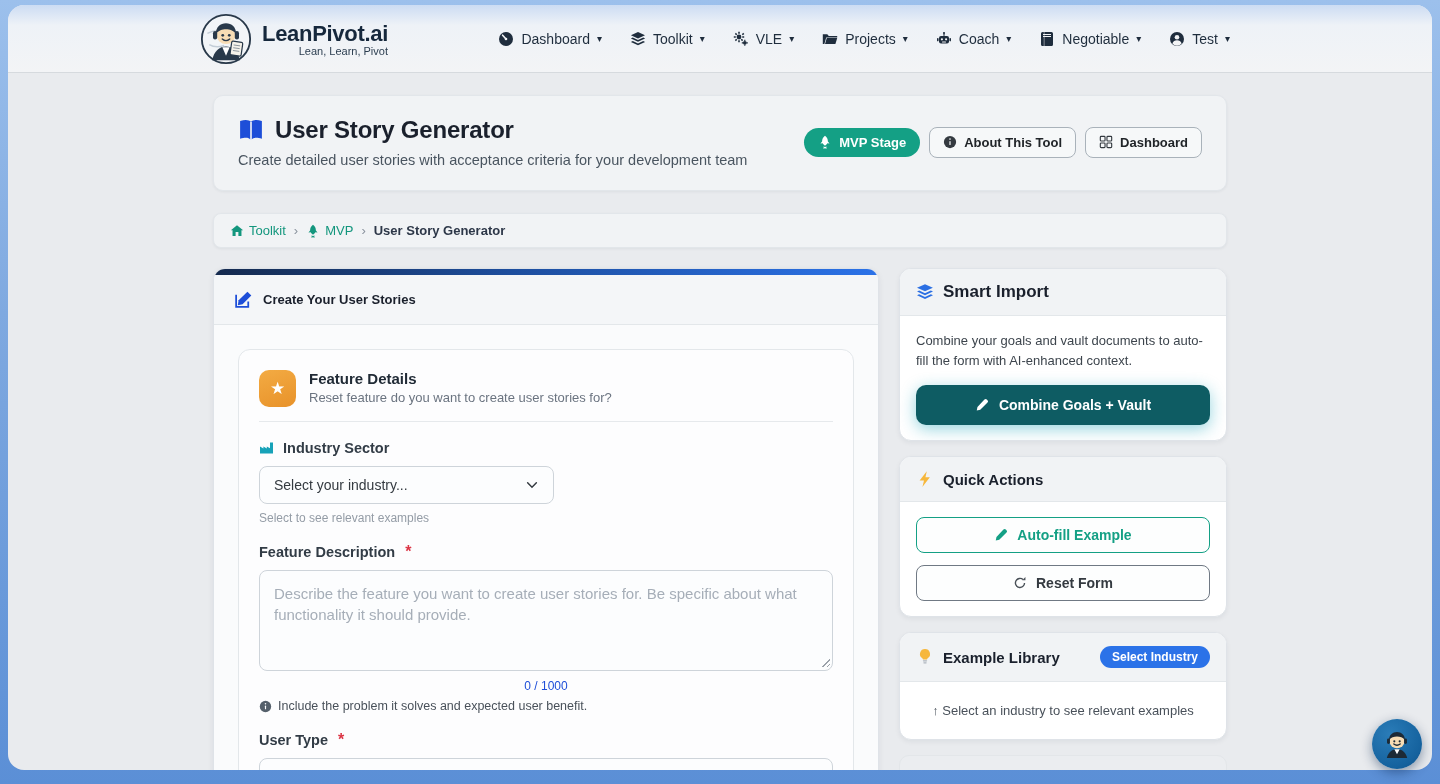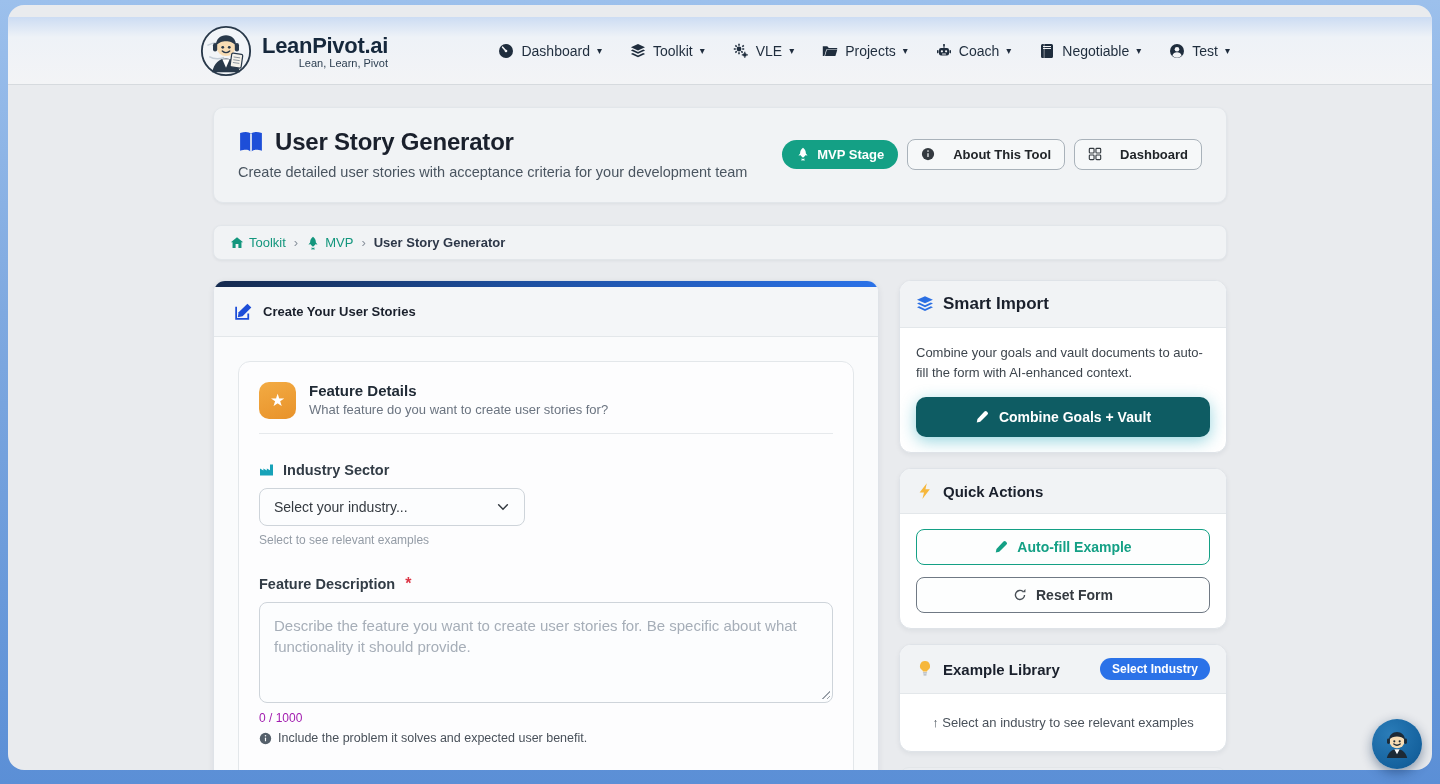--- a/index.html
+++ b/index.html
@@ -13,21 +13,21 @@
     position:absolute; top:5px; left:8px; right:8px; bottom:14px;
     background:#e9ebee; border-radius:16px; overflow:hidden;
   }
   
   .navbar {
     height:68px;
     background:linear-gradient(180deg,#ccdcf3 0%,#eef2f7 30%,#f3f4f6 100%);
     border-bottom:1px solid #d6dade;
   }
   .nav-inner {
-    width:1040px; margin:12px auto; height:100%;
+    width:1040px; margin:0 auto; height:100%;
     display:flex; align-items:center; justify-content:space-between;
   }
   .brand { display:flex; align-items:center; gap:10px; cursor:pointer; }
   .brand-text { display:flex; flex-direction:column; align-items:flex-start; }
   .brand-name { font-size:22px; font-weight:800; color:#16283c; letter-spacing:-.3px; }
   .brand-tag { font-size:11px; color:#2c3e50; margin-top:-2px; align-self:flex-end; }
   .nav-items { display:flex; align-items:center; gap:8px; }
   .nav-item {
     display:flex; align-items:center; gap:7px; padding:8px 10px;
     color:#1f2d3d; font-size:14px; font-weight:500; cursor:pointer; border-radius:6px;
@@ -50,21 +50,21 @@
   .ph-book svg { width:26px; height:26px; }
   .ph-title { font-size:24px; font-weight:800; color:#1a202c; letter-spacing:-.2px; }
   .ph-sub { font-size:14.5px; color:#4a5560; margin-top:8px; }
   .ph-actions { display:flex; align-items:center; gap:9px; }
   .btn-mvp {
     display:flex; align-items:center; gap:7px; border:none; cursor:pointer;
     background:#14a085; color:#fff; font-size:13px; font-weight:700;
     padding:7px 14px; border-radius:15px; font-family:inherit;
   }
   .btn-outline {
-    display:flex; align-items:center; gap:18px; cursor:pointer;
+    display:flex; align-items:center; gap:7px; cursor:pointer;
     background:#f6f8f9; color:#212529; font-size:13px; font-weight:600;
     padding:7px 13px; border-radius:8px; border:1px solid #a9b2ba; font-family:inherit;
   }
   .bicon { display:inline-flex; width:14px; height:14px; }
   .bicon svg { width:14px; height:14px; }
   
   .breadcrumb {
     margin-top:22px; padding:9px 16px; border-radius:8px;
     display:flex; align-items:center; gap:8px; font-size:13px;
   }
@@ -96,47 +96,47 @@
   .sec-head { display:flex; gap:13px; padding-bottom:14px; border-bottom:1px solid #e6e9ec; }
   .sec-badge {
     width:37px; height:37px; border-radius:10px; flex:none;
     background:linear-gradient(160deg,#f3ab43,#e8922a);
     display:flex; align-items:center; justify-content:center;
   }
   .star-icon { color:#fff; font-size:17px; line-height:1; }
   .star-icon::after { content:"★"; }
   .sec-title { font-size:15px; font-weight:700; color:#212b36; }
   .sec-sub { font-size:13px; color:#6b7480; margin-top:3px; }
-  .field-label-row { display:flex; align-items:center; gap:8px; margin-top:28px; }
+  .field-label-row { display:flex; align-items:center; gap:8px; margin-top:18px; }
   .field-icon { display:inline-flex; width:16px; height:16px; color:#17a2b8; }
   .field-icon svg { width:16px; height:16px; }
   .field-label { font-size:14.5px; font-weight:700; color:#323c46; }
   .req { color:#dc3545; font-weight:700; margin-left:2px; }
   .select-box {
-    margin-top:10px; width:266px; padding:10px 14px; border:1px solid #ced4da;
+    margin-top:10px; width:295px; padding:10px 14px; border:1px solid #ced4da;
     border-radius:8px; background:#fcfdfe; display:flex; align-items:center;
     justify-content:space-between; font-size:14px; color:#343a40; cursor:pointer;
   }
   .chev { display:inline-flex; width:14px; height:14px; color:#343a40; }
   .chev svg { width:14px; height:14px; }
   .muted-helper { font-size:12px; color:#949ca6; margin-top:7px; }
   .textarea {
     margin-top:9px; width:100%; height:101px; resize:none;
     border:1px solid #ced4da; border-radius:8px; background:#fcfdfe;
     padding:12px 14px; font-size:15px; font-family:inherit; color:#343a40;
     line-height:1.4; position:relative;
   }
   .textarea::placeholder, .text-input::placeholder { color:#a6aeb8; }
   .ta-wrap { position:relative; }
   .ta-grip {
     position:absolute; right:3px; bottom:8px; width:9px; height:9px; pointer-events:none;
     background:
       linear-gradient(135deg,transparent 0 55%,#9aa1a9 55% 63%,transparent 63% 78%,#9aa1a9 78% 86%,transparent 86%);
   }
-  .counter { text-align:left; font-size:12px; color:#a21caf; margin-top:4px; }
+  .counter { text-align:center; font-size:12px; color:#1d4ed8; margin-top:4px; }
   .info-helper { display:flex; align-items:center; gap:6px; margin-top:6px; font-size:12.5px; color:#49515a; }
   .iicon { display:inline-flex; width:13px; height:13px; color:#55606b; flex:none; }
   .iicon svg { width:13px; height:13px; }
   .text-input {
     margin-top:9px; width:100%; padding:12px 14px; border:1px solid #ced4da;
     border-radius:8px; background:#fcfdfe; font-size:15px; font-family:inherit; color:#343a40;
   }
   
   .sidebar { width:328px; display:flex; flex-direction:column; gap:15px; }
   .side-card {
@@ -402,21 +402,21 @@
           </div>
           <div class="main-body">
             <div class="inner-section">
 
               <div class="sec-head">
                 <div class="sec-badge">
                   <span class="star-icon"></span>
                 </div>
                 <div>
                   <div class="sec-title">Feature Details</div>
-                  <div class="sec-sub">What feature do you want to create user stories for?</div>
+                  <div class="sec-sub">Reset feature do you want to create user stories for?</div>
                 </div>
               </div>
 
               <div class="field-label-row">
                 <span class="field-icon">
                   <svg viewBox="0 0 16 16" fill="#17a2b8">
                       <path d="M1 13.5V6.4l3.4 2V6.4l3.4 2V6.4l3.2 1.9V2.4h3V13.5z"></path>
                     </svg>
                 </span>
                 <span class="field-label">Industry Sector</span>

